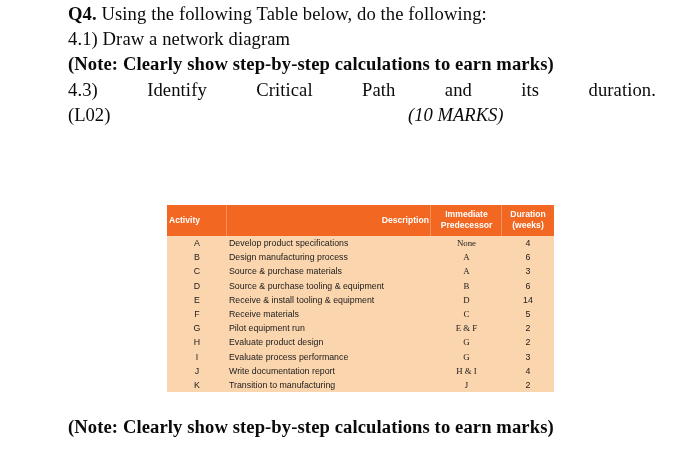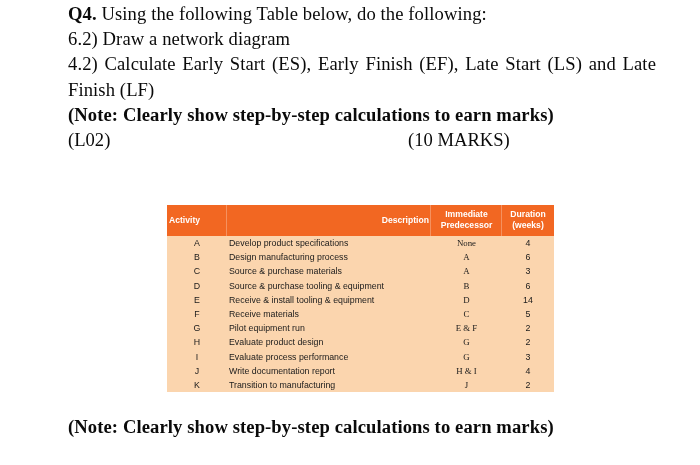--- a/index.html
+++ b/index.html
@@ -64,20 +64,21 @@
     position: absolute;
     left: 0;
     top: 0;
     white-space: nowrap;
   }
   .marks-line .mk {
     position: absolute;
     left: 340px;
     top: 0;
     white-space: nowrap;
+    font-style: italic;
   }
 
   
   .tbl-wrap {
     position: absolute;
     left: 167px;
     top: 205px;
     width: 371px;
   }
   table.acttbl {
@@ -150,26 +151,26 @@
 </style>
 </head>
 <body>
 
 <div class="page">
 
   <div class="textblock">
 
     <p class="para nojust"><span class="q">Q4.</span><span> Using the following Table below, do the following:</span></p>
 
-    <p class="para nojust">6.2) Draw a network diagram</p>
-
-    <p class="para justify-last-none">4.2) Calculate Early Start (ES), Early Finish (EF), Late Start (LS) and Late Finish (LF)</p>
+    <p class="para nojust">4.1) Draw a network diagram</p>
+
 
     <p class="para bold">(Note: Clearly show step-by-step calculations to earn marks)</p>
 
+    <p class="para justify-last">4.3) Identify Critical Path and its duration.</p>
 
     <div class="marks-line">
       <span class="lo">(L02)</span>
       <span class="mk">(10 MARKS)</span>
     </div>
 
   </div>
 
   <div class="tbl-wrap">
     <table class="acttbl">

